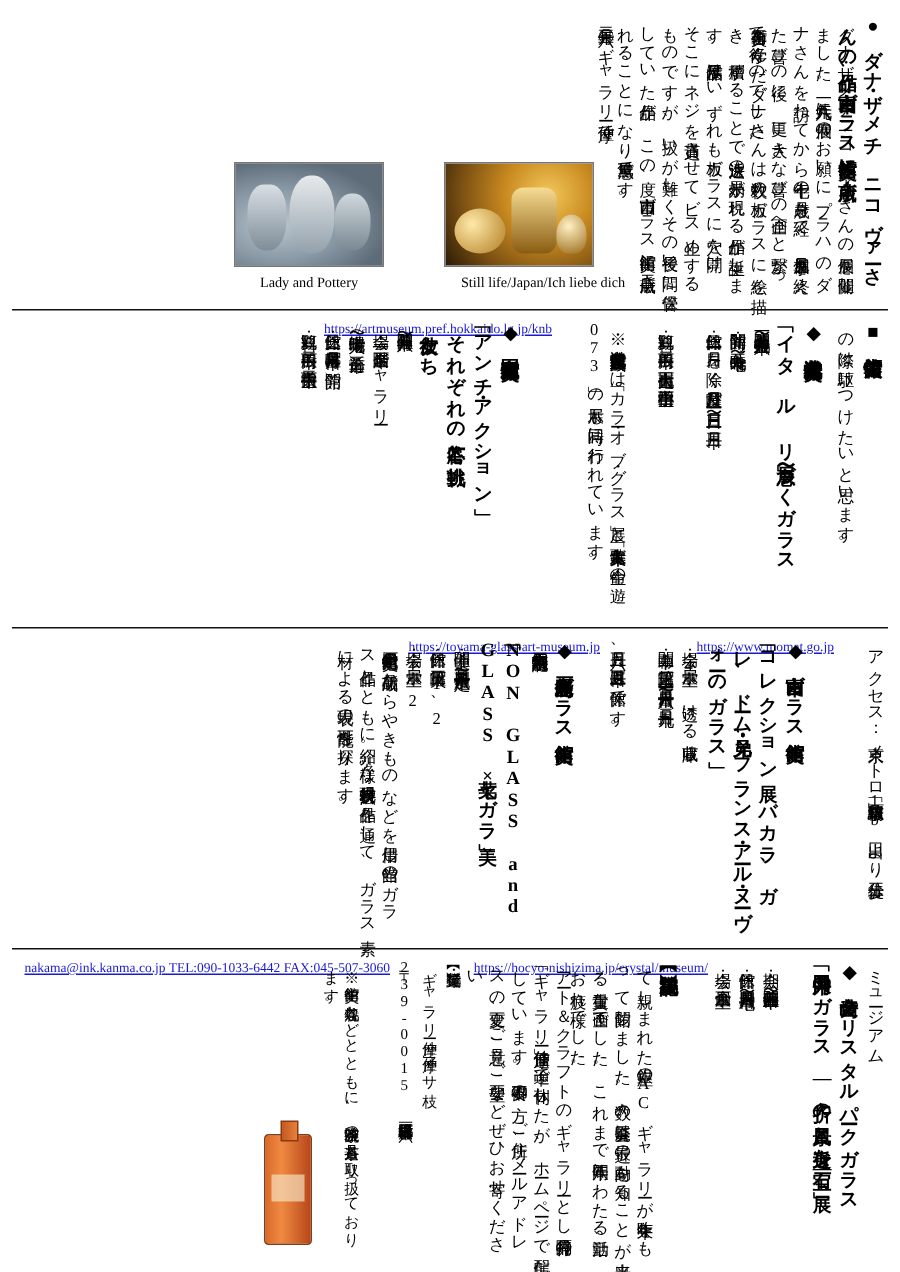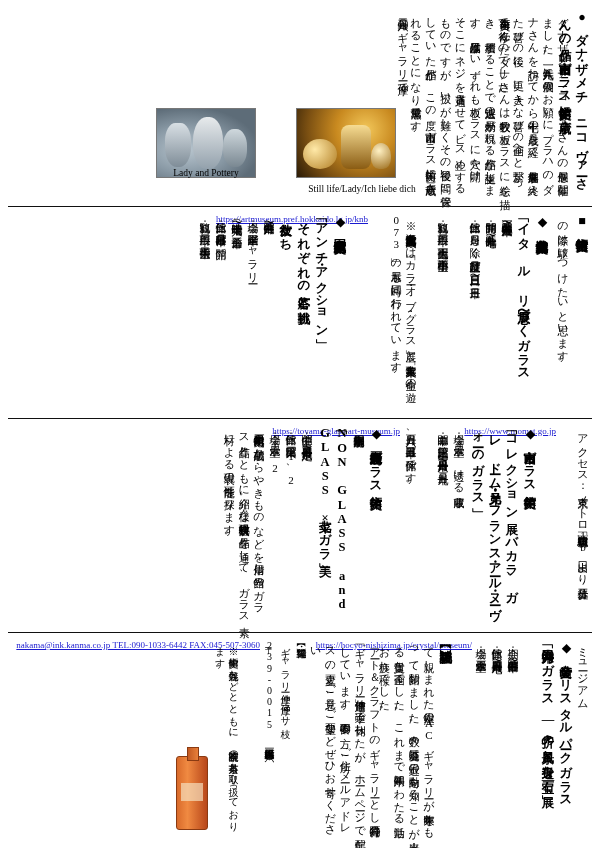--- a/index.html
+++ b/index.html
@@ -89,28 +89,28 @@
 
   <div class="col vtext t-body" style="right:88px;top:10px;height:186px;width:100px;">舞台美術を学んだダナさんは数枚の板ガラスに絵を描き、積層することで遠近法の効果が現れる作品が誕生します。展示作品はいずれも板ガラスに穴を開け、そこにネジを貫通させてビス止めするものですが、扱いが難しくその後長い間に保管していた作品が、この度、富山市ガラス美術館に二点所蔵されることになり感無量です。</div>
 
   <div class="col vtext t-body" style="right:190px;top:10px;height:186px;width:18px;">二〇〇三年六月 ギャラリー仲摩で</div>
 
   <div class="photo pot" style="left:156px;top:108px;">
     <div class="p1"></div>
       <div class="p2"></div>
       <div class="p3"></div>
   </div>
-  <div class="cap" style="left:128px;top:168px;width:156px;">Lady and Pottery</div>
+  <div class="cap" style="left:128px;top:184px;width:156px;">Lady and Pottery</div>
 
   <div class="photo still" style="left:296px;top:108px;">
     <div class="s1"></div>
       <div class="s2"></div>
       <div class="s3"></div>
   </div>
-  <div class="cap" style="left:282px;top:184px;width:160px;">Still life/Lady/Ich liebe dich</div>
+  <div class="cap" style="left:282px;top:184px;width:160px;">Still life/Japan/Ich liebe dich</div>
 
   <div class="hr hr1"></div>
 
   <div class="col vtext t-title" style="right:10px;top:214px;height:190px;width:16px;">■美術館情報</div>
   <div class="col vtext t-body" style="right:30px;top:214px;height:190px;width:16px;">の際は駆けつけたいと思います。</div>
 
   <div class="col vtext t-title" style="right:50px;top:214px;height:190px;width:16px;">◆北海道立近代美術館</div>
   <div class="col vtext t-title" style="right:68px;top:214px;height:190px;width:16px;">「イタ ル リ展」〜息づくガラス</div>
   <div class="col vtext t-body" style="right:86px;top:214px;height:190px;width:16px;">開催中〜一九二〇二六年・二月十五日</div>
   <div class="col vtext t-body" style="right:102px;top:214px;height:190px;width:16px;">開館時間：九時三十分〜十七時</div>

